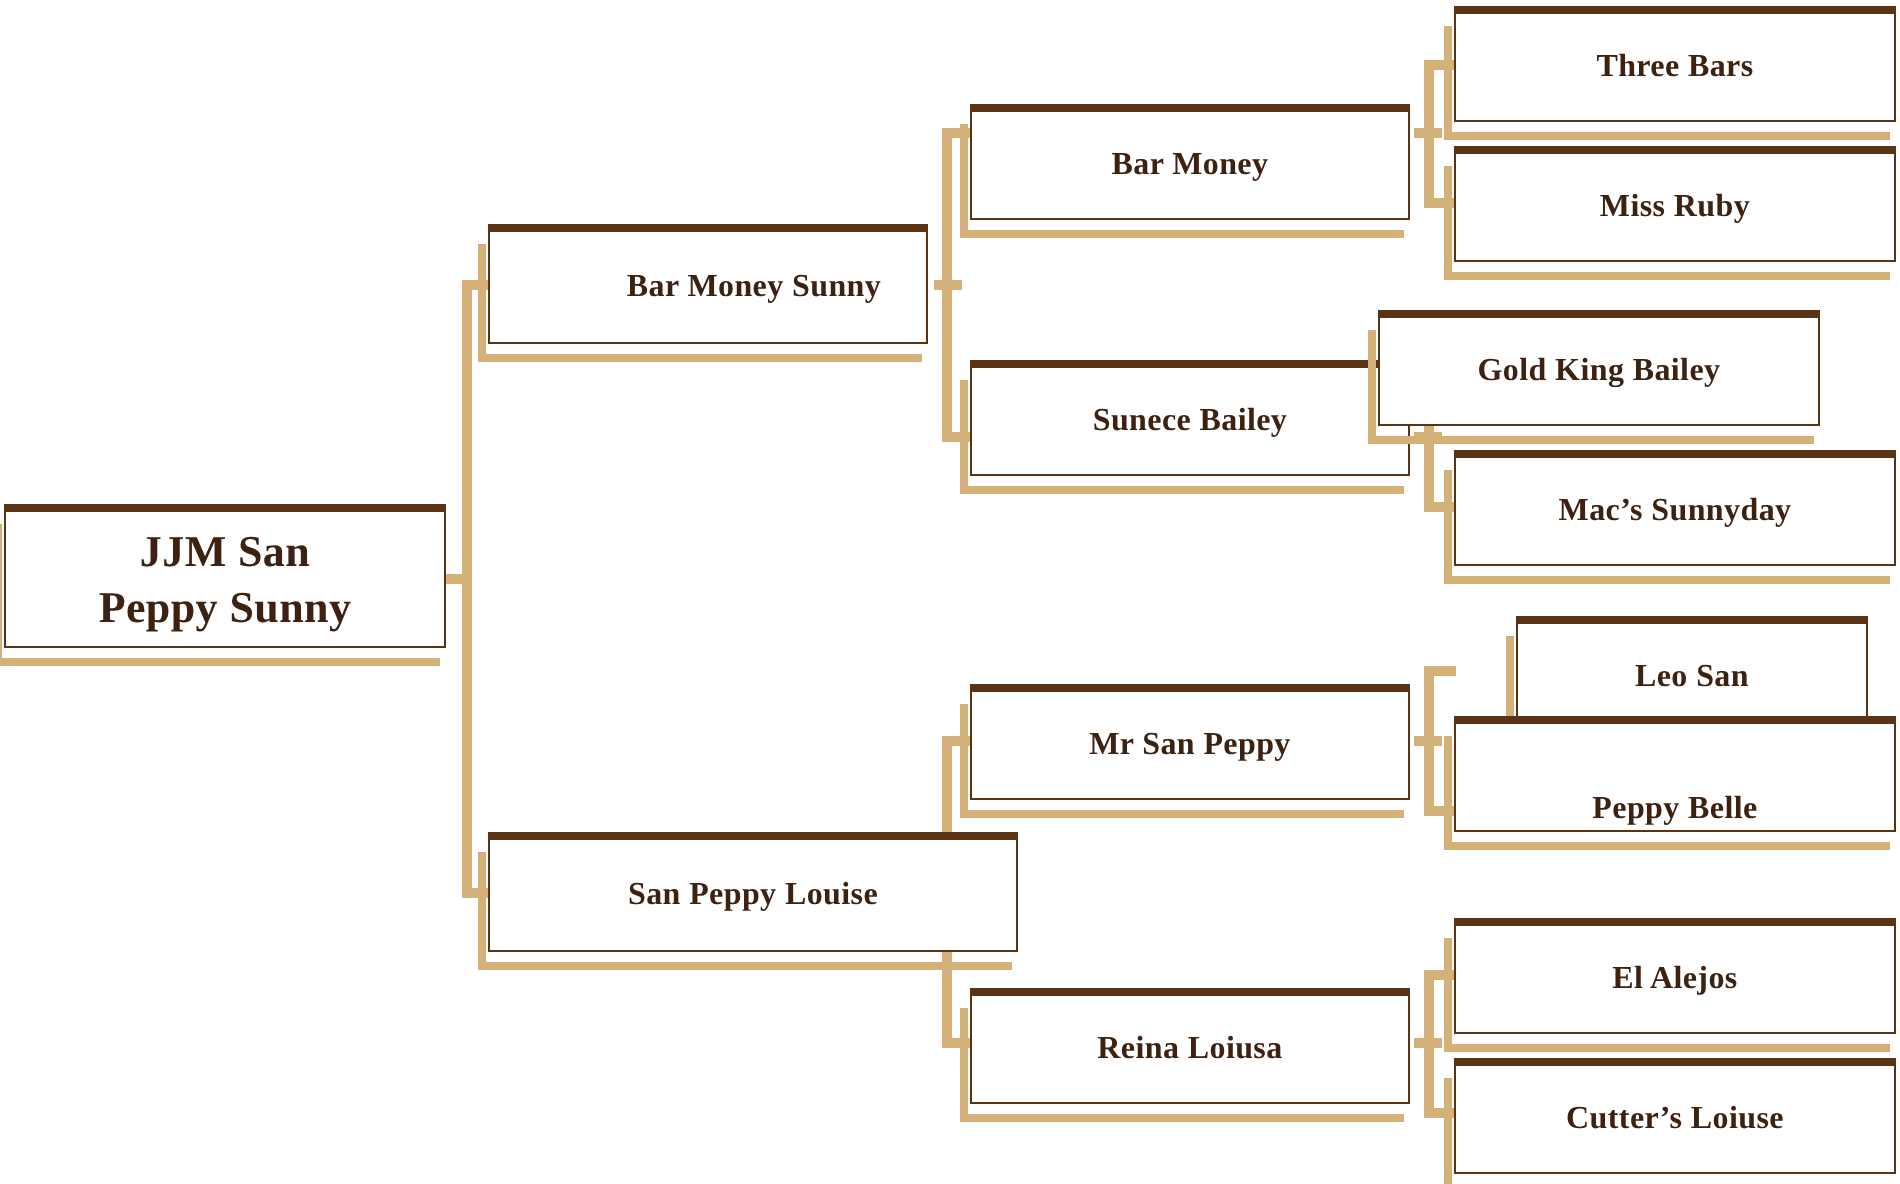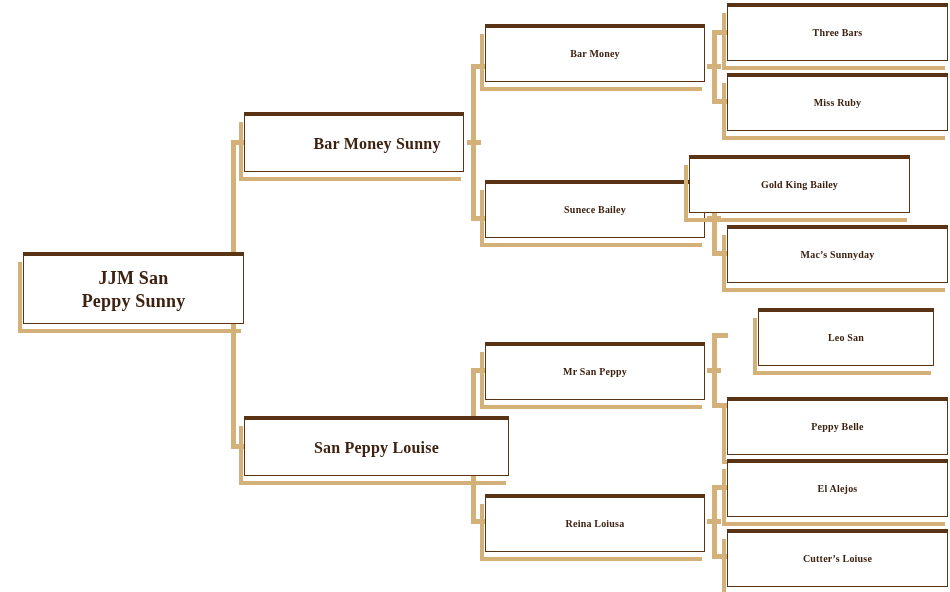--- a/index.html
+++ b/index.html
@@ -33,42 +33,42 @@
     position: absolute;
     background: #ffffff;
     border: 1px solid #5a3214;
     border-top: 4px solid #5a3214;
     display: flex;
     align-items: center;
     justify-content: center;
     text-align: center;
     color: #3d2111;
     font-weight: bold;
-    font-size: 10px;
+    font-size: 16px;
     line-height: 1.25;
     letter-spacing: .2px;
     z-index: 3;
   }
   
   .node::after {
     content: "";
     position: absolute;
     left: -6px;
     top: 6px;
     width: 100%;
     height: 100%;
     background: transparent;
     border-left: 4px solid #d3b178;
     border-bottom: 4px solid #d3b178;
     z-index: -1;
     pointer-events: none;
   }
   .node .label { position: relative; z-index: 1; padding: 0 6px; white-space: pre-line; }
 
-  .node.root { font-size: 18px; margin-left: 21px; }
+  .node.root { font-size: 22px; }
   .node.gen1 { font-size: 16px; }
 </style>
 </head>
 <body>
 
 <div id="pedigree">
 
   <div class="conn" style="left:222px; top:287px; width:14px; height:5px;"></div>
   <div class="conn" style="left:231px; top:142px; width:5px; height:305px;"></div>
   <div class="conn" style="left:231px; top:140px; width:14px; height:5px;"></div>
@@ -109,21 +109,21 @@
 Peppy Sunny</span>
   </div>
 
   <div class="node gen1" style="left:244px; top:112px; width:220px; height:60px;padding-left:46px;">
     <span class="label">Bar Money Sunny</span>
   </div>
   <div class="node gen1" style="left:244px; top:416px; width:265px; height:60px;">
     <span class="label">San Peppy Louise</span>
   </div>
 
-  <div class="node" style="left:485px; top:24px; width:220px; height:58px;">
+  <div class="node" style="left:485px; top:52px; width:220px; height:58px;">
     <span class="label">Bar Money</span>
   </div>
   <div class="node" style="left:485px; top:180px; width:220px; height:58px;">
     <span class="label">Sunece Bailey</span>
   </div>
   <div class="node" style="left:485px; top:342px; width:220px; height:58px;">
     <span class="label">Mr San Peppy</span>
   </div>
   <div class="node" style="left:485px; top:494px; width:220px; height:58px;">
     <span class="label">Reina Loiusa</span>
@@ -137,21 +137,21 @@
   </div>
   <div class="node" style="left:689px; top:155px; width:221px; height:58px;">
     <span class="label">Gold King Bailey</span>
   </div>
   <div class="node" style="left:727px; top:225px; width:221px; height:58px;">
     <span class="label">Mac’s Sunnyday</span>
   </div>
   <div class="node" style="left:727px; top:308px; width:176px; height:58px;margin-left:31px;">
     <span class="label">Leo San</span>
   </div>
-  <div class="node" style="left:727px; top:397px; width:221px; height:58px;">
+  <div class="node" style="left:727px; top:358px; width:221px; height:58px;align-items:flex-end;">
     <span class="label">Peppy Belle</span>
   </div>
   <div class="node" style="left:727px; top:459px; width:221px; height:58px;">
     <span class="label">El Alejos</span>
   </div>
   <div class="node" style="left:727px; top:529px; width:221px; height:58px;">
     <span class="label">Cutter’s Loiuse</span>
   </div>
 
 </div>

